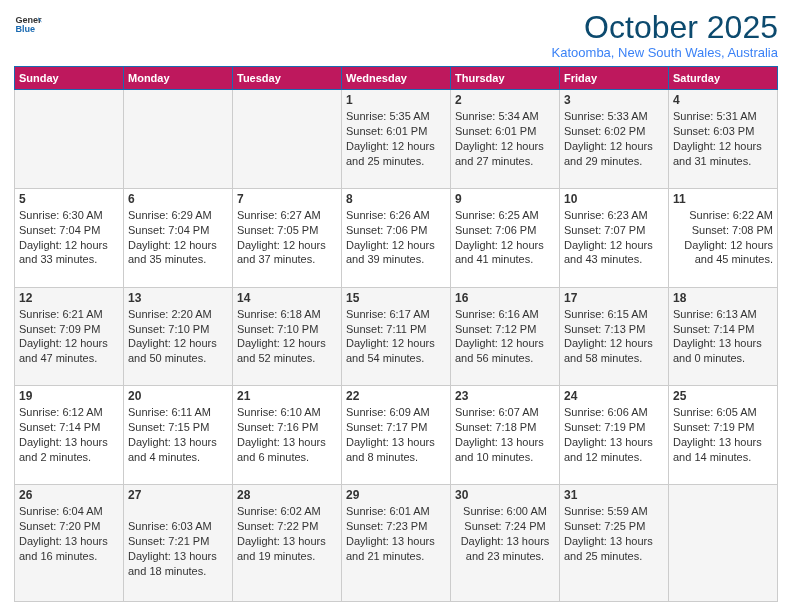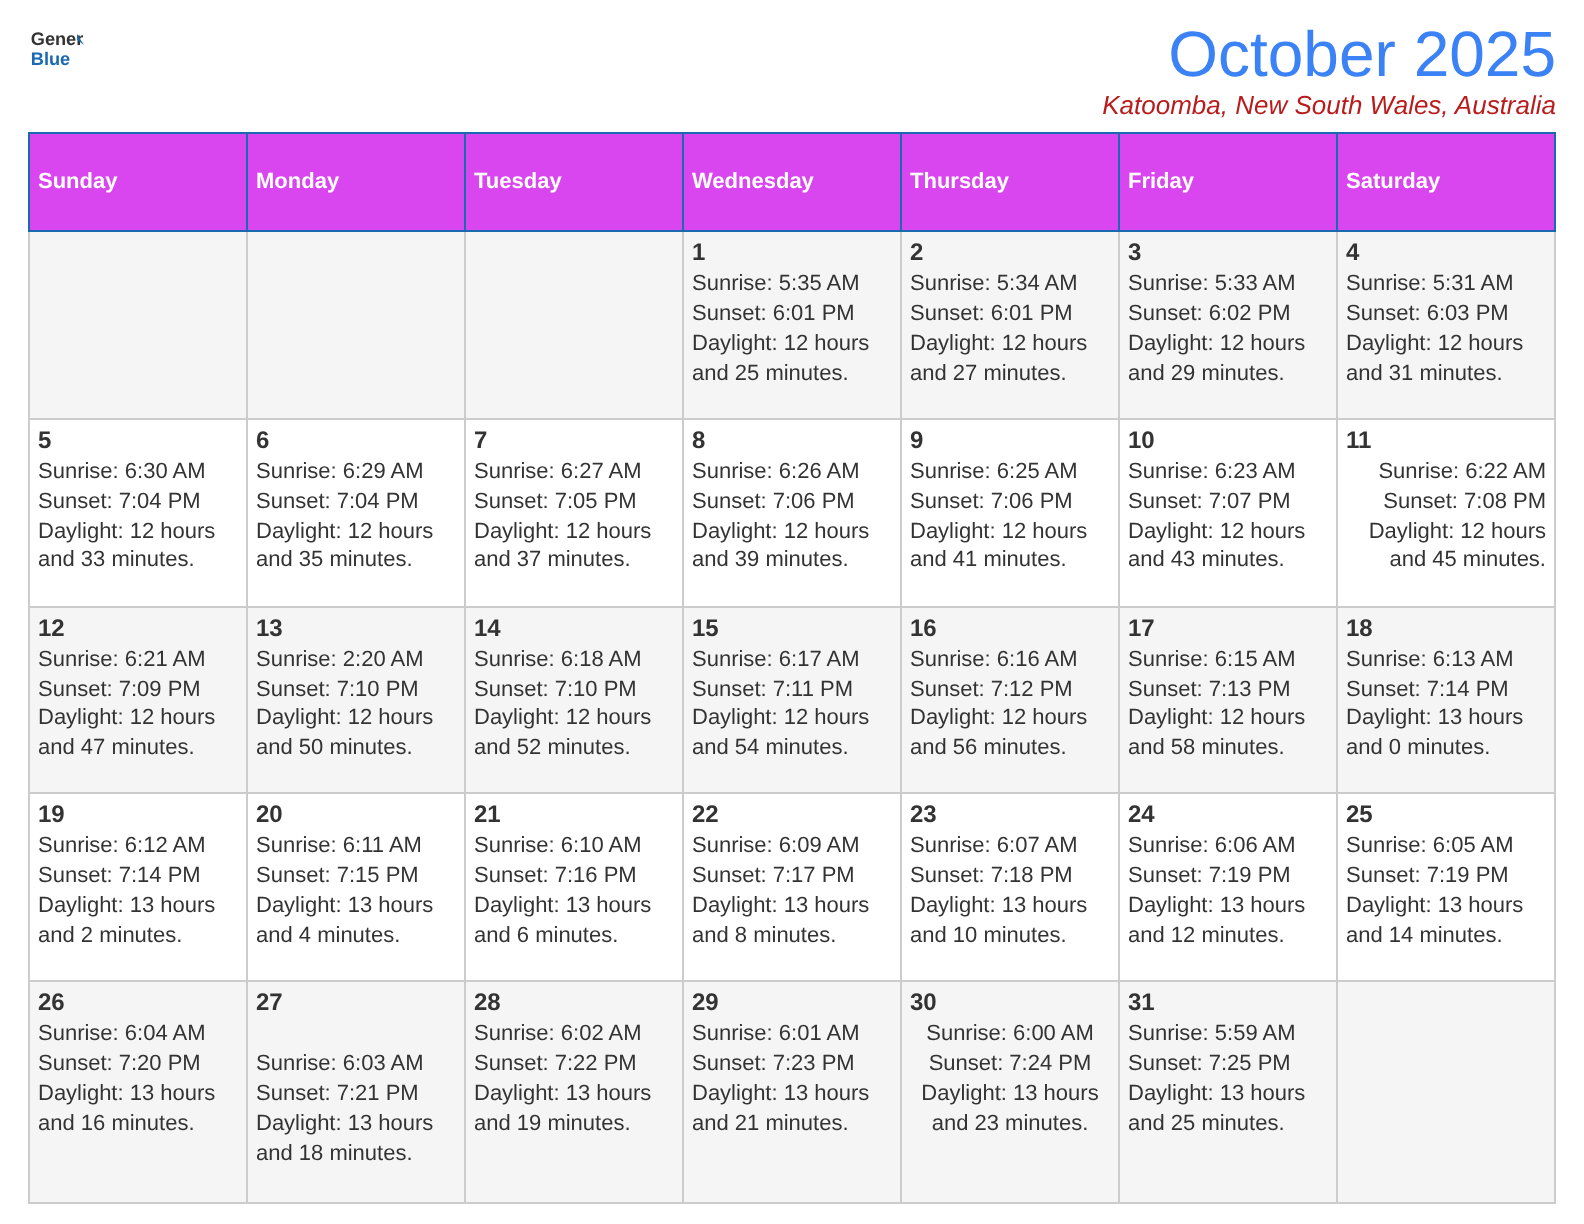--- a/index.html
+++ b/index.html
@@ -31,41 +31,40 @@
     .logo-icon {
       width: 28px;
       height: 28px;
     }
     .title-block {
       text-align: right;
     }
     .month-title {
       font-size: 32px;
       font-weight: 300;
-      color: #3b82f6;
+      color: #0c4a6e;
       line-height: 1.1;
     }
     .location {
       font-size: 13px;
-      color: #b91c1c;
-      font-style: italic;
+      color: #3b82f6;
     }
     .calendar {
       flex: 1;
       border: 1px solid #ccc;
       border-collapse: collapse;
       width: 100%;
       table-layout: fixed;
     }
     .calendar th {
-      background: #d946ef;
+      background: #be185d;
       color: #fff;
       font-size: 11px;
       font-weight: bold;
-      padding: 18px 4px;
+      padding: 5px 4px;
       text-align: left;
       border: 1px solid #1a6ab1;
     }
     .calendar td {
       border: 1px solid #ccc;
       vertical-align: top;
       padding: 3px 4px;
       font-size: 9.5px;
       color: #333;
       height: 80px;

